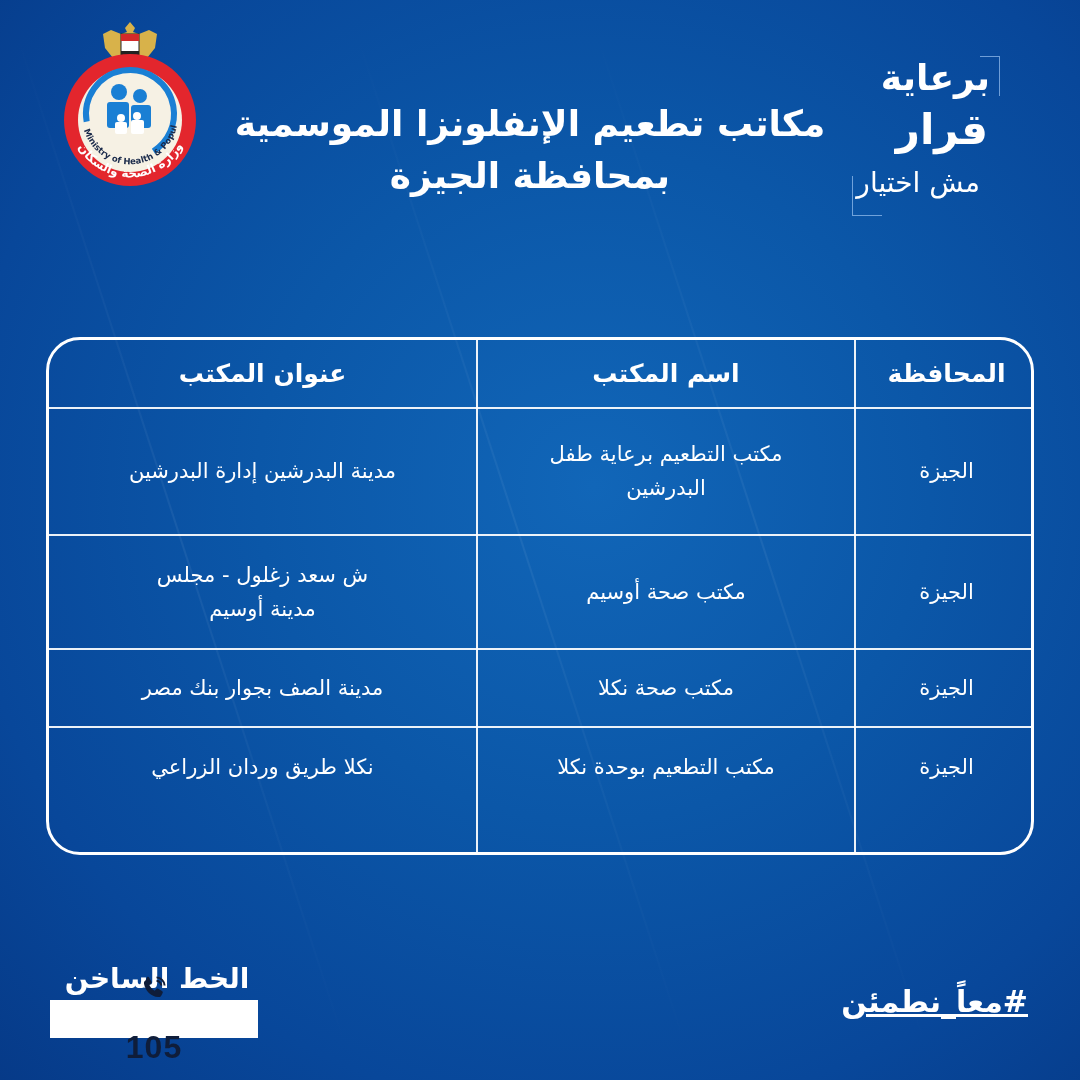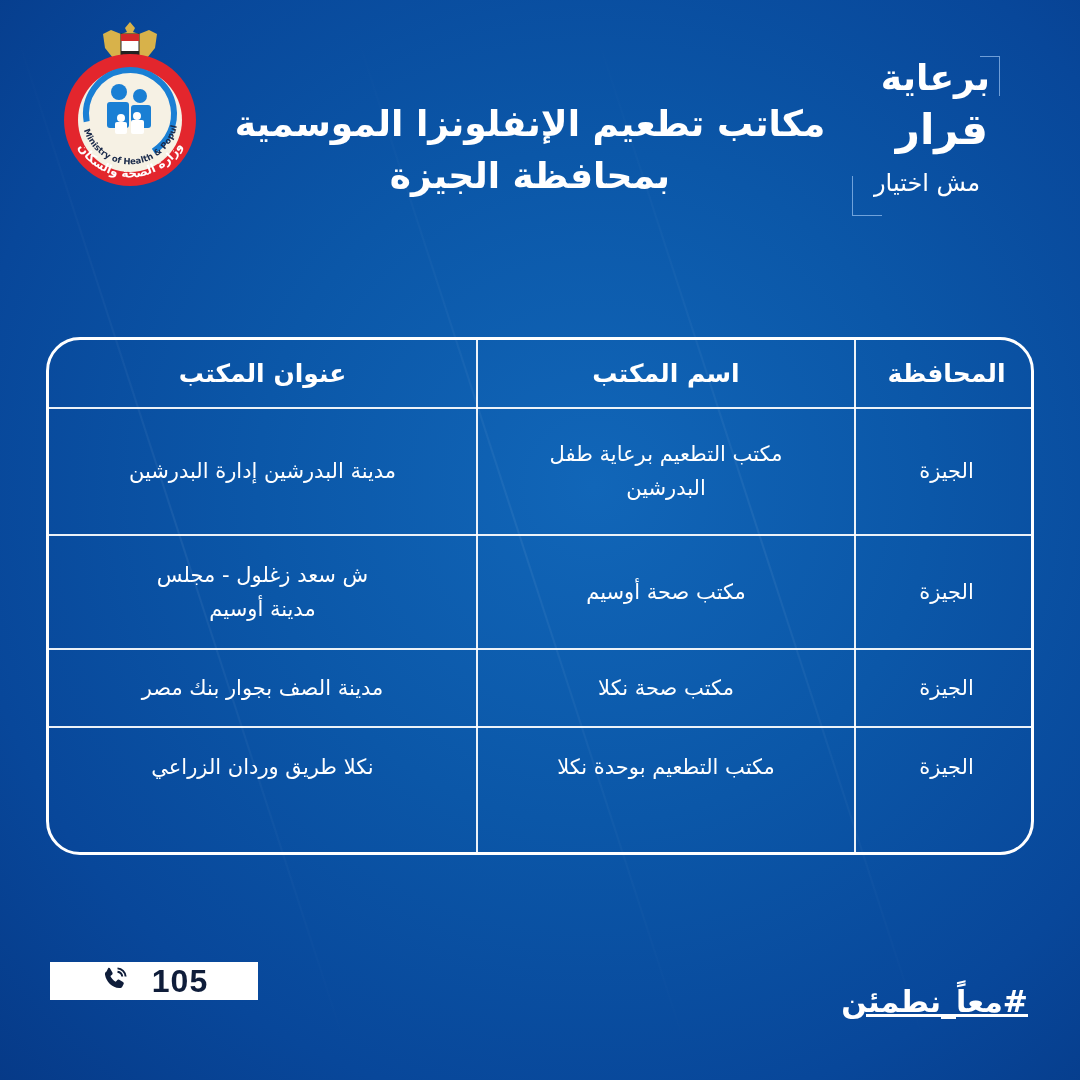--- a/index.html
+++ b/index.html
@@ -30,21 +30,21 @@
       font-size: 36px; line-height: 52px;
     }
 
     
     .slogan {
       position: absolute; left: 850px; top: 50px; width: 160px; height: 170px;
       direction: rtl; text-align: right;
     }
     .slogan .l1 { position: absolute; right: 20px; top: 8px; font-size: 36px; font-weight: bold; line-height: 40px; }
     .slogan .l2 { position: absolute; right: 22px; top: 48px; font-size: 42px; font-weight: bold; line-height: 64px; letter-spacing: -1px; }
-    .slogan .l3 { position: absolute; right: 30px; top: 116px; font-size: 24px; line-height: 34px; }
+    .slogan .l3 { position: absolute; right: 30px; top: 116px; font-size: 28px; line-height: 34px; }
     .slogan .corner-tr {
       position: absolute; right: 10px; top: 6px; width: 20px; height: 40px;
       border-top: 1px solid rgba(180,215,255,0.6); border-right: 1px solid rgba(180,215,255,0.6);
     }
     .slogan .corner-bl {
       position: absolute; left: 2px; bottom: 4px; width: 30px; height: 40px;
       border-bottom: 1px solid rgba(180,215,255,0.6); border-left: 1px solid rgba(180,215,255,0.6);
     }
 
     
@@ -83,20 +83,21 @@
     }
     .hotline-label {
       text-align: center; direction: rtl;
       font-size: 28px; font-weight: bold; line-height: 38px;
       padding-left: 6px;
     }
     .hotline-box {
       margin-top: 2px; width: 208px; height: 38px; background: #ffffff;
       display: flex; align-items: center; justify-content: center; gap: 22px;
       color: #102040;
+      flex-direction: column;
     }
     .hotline-box svg { width: 30px; height: 30px; }
     .hotline-number { font-family: "Liberation Sans", sans-serif; font-size: 32px; font-weight: bold; color: #0f1d3a; letter-spacing: 1px; }
 
     
     .hashtag {
       position: absolute; right: 52px; top: 978px;
       direction: rtl; font-size: 30px; font-weight: bold; line-height: 48px; text-decoration: underline;
     }
   </style>
@@ -189,20 +190,21 @@
     <tr class="r4">
       <td>الجيزة</td>
       <td>مكتب التطعيم بوحدة نكلا</td>
       <td>نكلا طريق وردان الزراعي</td>
     </tr>
   </tbody>
     </table>
 </div>
 
 <div class="hotline">
+  <div class="hotline-label">الخط الساخن</div>
   <div class="hotline-box">
     <span>
       <svg viewBox="0 0 24 24">
         <path d="M6.6 3.2c.6-.3 1.3-.1 1.6.5l1.7 3.1c.3.6.2 1.3-.3 1.7l-1.3 1c.9 2 2.4 3.6 4.3 4.6l1.1-1.2c.4-.5 1.1-.6 1.7-.3l3 1.8c.6.3.8 1.1.5 1.6l-1 1.9c-.5.9-1.5 1.4-2.5 1.2C9.6 18.9 5.1 14.3 4 8.5c-.2-1 .3-2 1.2-2.5z" fill="#0f1d3a"></path>
         <path d="M14 3.5a7 7 0 0 1 6.5 6.5" stroke="#0f1d3a" stroke-width="1.6" fill="none"></path>
         <path d="M14 6.2a4.3 4.3 0 0 1 3.8 3.8" stroke="#0f1d3a" stroke-width="1.6" fill="none"></path>
       </svg>
     </span>
     <span class="hotline-number">105</span>
   </div>

